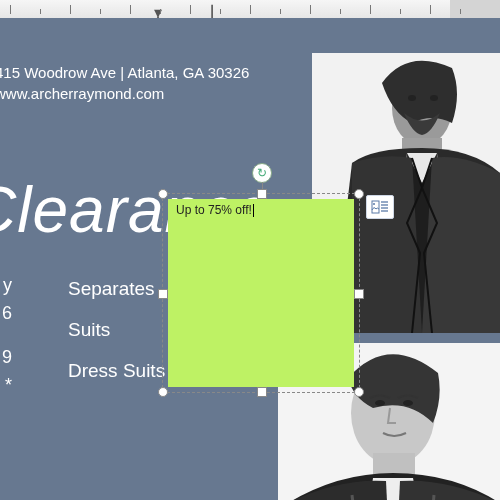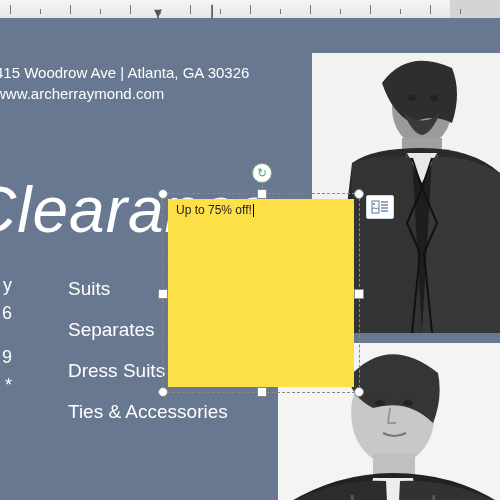--- a/index.html
+++ b/index.html
@@ -17,21 +17,21 @@
 .sidecol div{line-height:28px;white-space:nowrap;direction:rtl}
 .list{position:absolute;left:68px;top:250px;color:#fff;font-size:19px;font-weight:300;line-height:41px}
 .photo{position:absolute;background:#ddd;overflow:hidden}
 .photo.top{right:0;top:35px;width:188px;height:280px}
 .photo.bot{right:0;top:325px;width:222px;height:160px}
 .man{position:absolute}
 .man svg{display:block}
 
 .tb-sel{position:absolute;left:162px;top:175px;width:198px;height:200px}
 .tb-outline{position:absolute;inset:0;border:1px dashed #888;background:transparent}
-.tb-inner{position:absolute;left:6px;top:6px;right:6px;bottom:6px;background:#fde047}
+.tb-inner{position:absolute;left:6px;top:6px;right:6px;bottom:6px;background:#bef264}
 .tb-text{position:absolute;left:8px;top:4px;font-family:"Segoe UI",Arial,sans-serif;font-size:12px;color:#222;font-weight:400}
 .caret{display:inline-block;width:1px;height:13px;background:#000;vertical-align:text-bottom;margin-left:1px;animation:blink 1s step-end infinite}
 @keyframes blink{50%{opacity:0}}
 .handle{position:absolute;width:8px;height:8px;background:#fff;border:1px solid #888;border-radius:0}
 .handle.c{border-radius:50%}
 .h-nw{left:-4px;top:-4px}.h-n{left:calc(50% - 4px);top:-4px}.h-ne{right:-4px;top:-4px}
 .h-w{left:-4px;top:calc(50% - 4px)}.h-e{right:-4px;top:calc(50% - 4px)}
 .h-sw{left:-4px;bottom:-4px}.h-s{left:calc(50% - 4px);bottom:-4px}.h-se{right:-4px;bottom:-4px}
 .rot{position:absolute;left:calc(50% - 9px);top:-30px;width:18px;height:18px;border:1px solid #8a8;border-radius:50%;background:#fff;display:flex;align-items:center;justify-content:center;color:#4a7;font-size:12px}
 .rot::before{content:"";position:absolute;left:50%;top:18px;width:1px;height:8px;background:#888}
@@ -59,24 +59,23 @@
 
   <div class="sidecol">
     <div>y</div>
     <div>6</div>
     <div style="height:16px"></div>
     <div>9</div>
     <div>*</div>
   </div>
 
   <div class="list">
+    <div>Separates</div>
     <div>Suits</div>
-    <div>Separates</div>
     <div>Dress Suits</div>
-    <div>Ties &amp; Accessories</div>
   </div>
 
   <div class="photo top">
     <div class="man">
       <svg width="188" height="280" viewBox="0 0 188 280">
         <rect width="188" height="280" fill="#f2f2f2"></rect>
         <ellipse cx="110" cy="55" rx="30" ry="38" fill="#9a9a9a"></ellipse>
         <path d="M70 30 Q95 -5 140 15 Q150 40 140 70 Q120 60 100 70 Q80 60 70 30" fill="#2e2e2e"></path>
         <rect x="90" y="85" width="40" height="25" fill="#a0a0a0"></rect>
         <path d="M40 110 Q60 95 110 95 Q160 95 188 120 L188 280 L20 280 Z" fill="#2a2a2a"></path>

